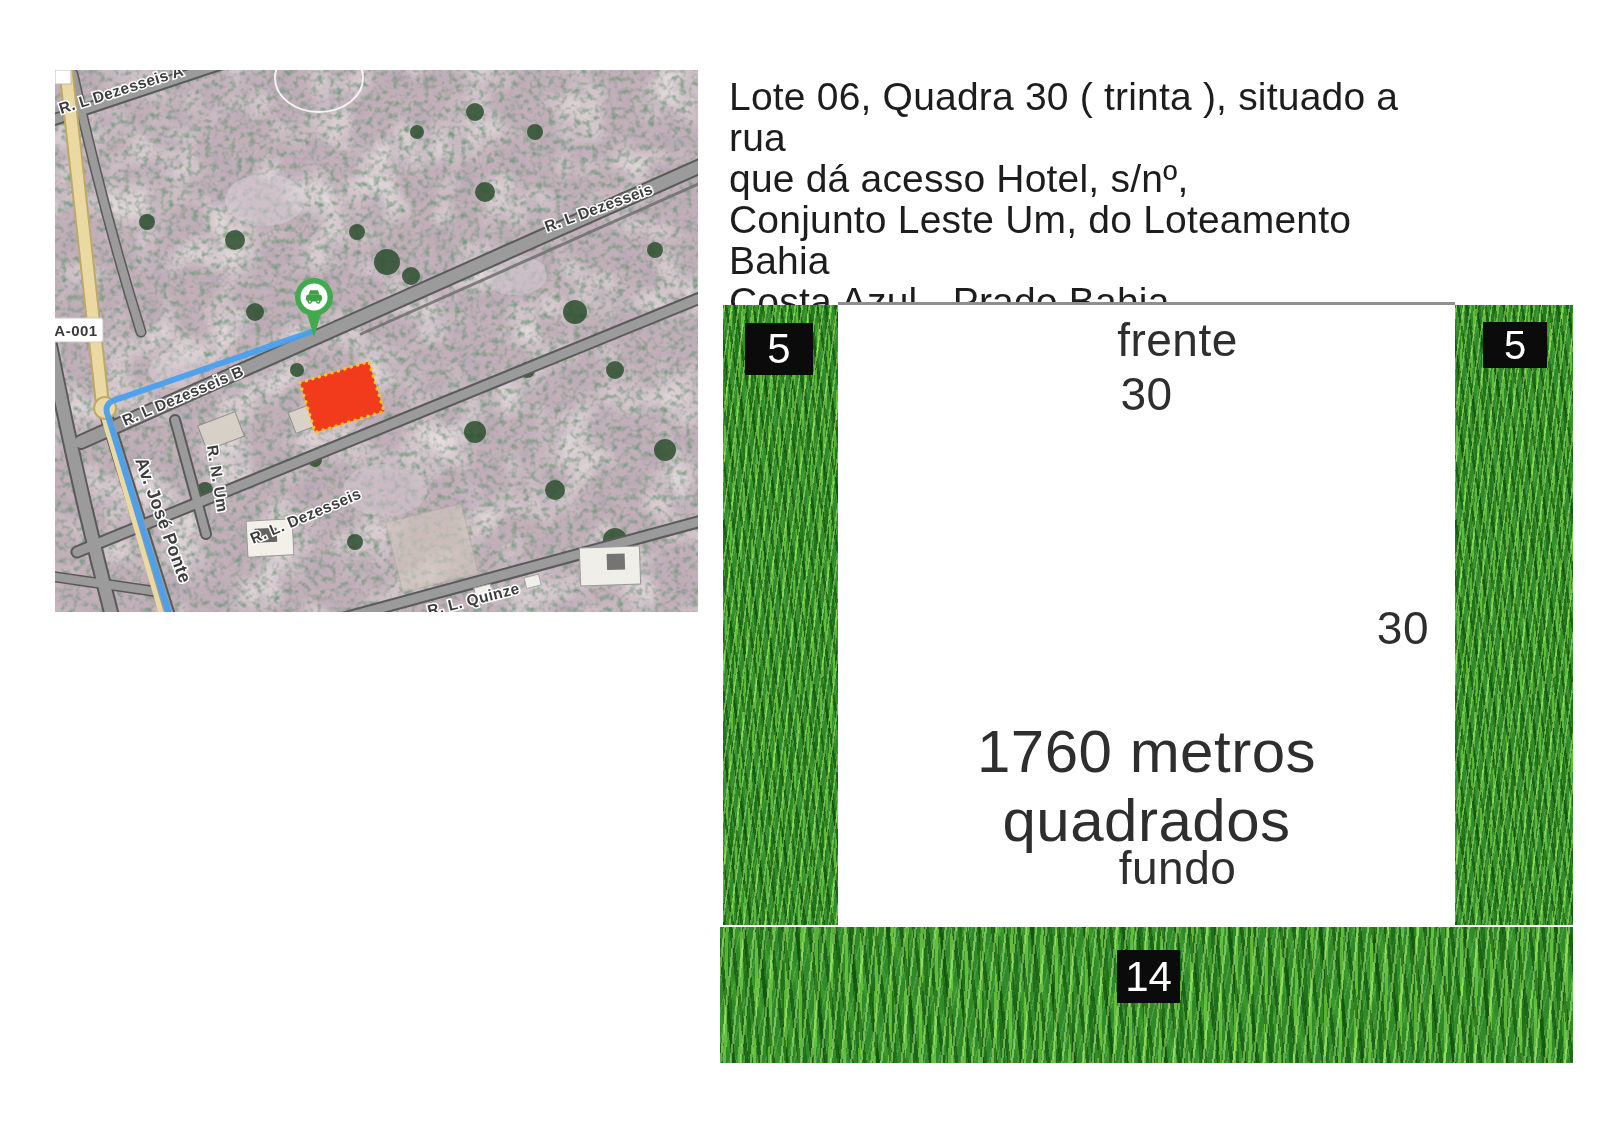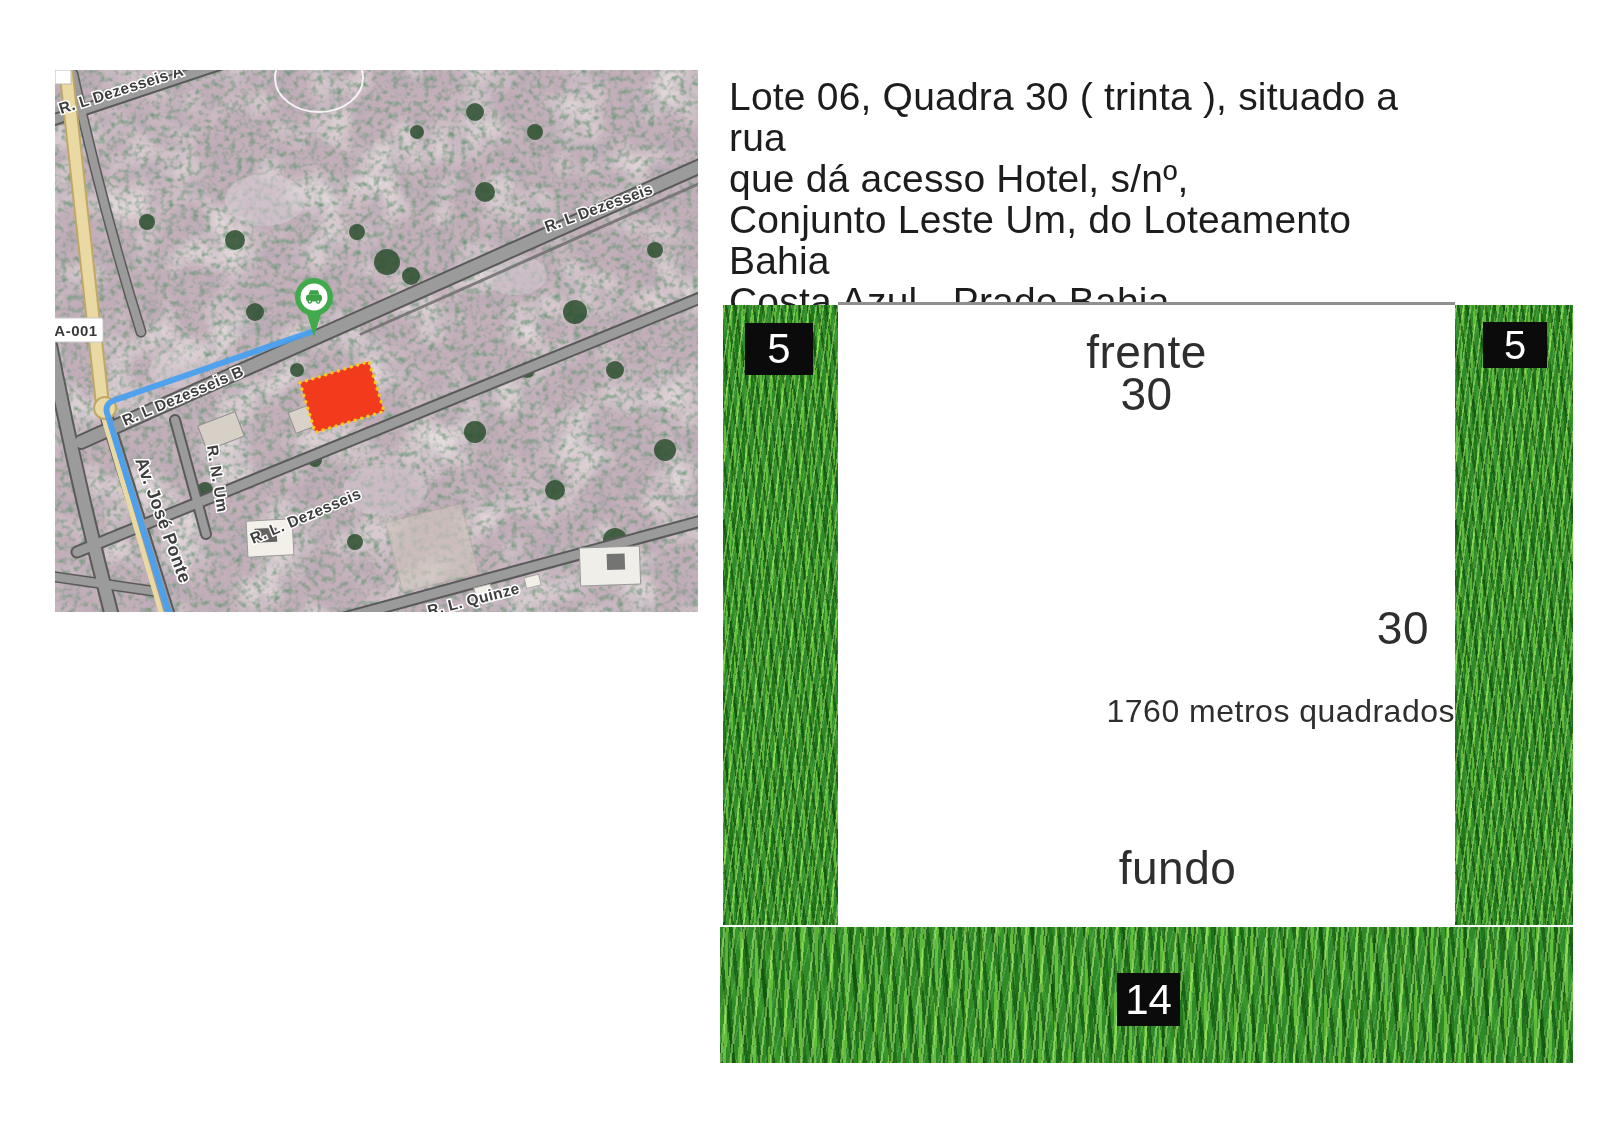--- a/index.html
+++ b/index.html
@@ -57,33 +57,33 @@
   .grass-right {left:735px;top:5px;   width:118px;height:620px;}
   .grass-bottom{left:0px;  top:627px; width:853px;height:136px;}
   .white-box{
     left:118px;top:2px;width:617px;height:623px;
     background:#ffffff;border-top:3px solid #8f8f8f;box-sizing:border-box;
   }
   .dim-text{
     position:absolute;width:100%;text-align:center;
     color:#2e2e2e;font-size:46px;letter-spacing:0.5px;
   }
-  .dim-frente{top:20px;}
+  .dim-frente{top:8px;padding-left:31px;}
   .dim-30top{top:62px;}
   .dim-30right{top:296px;width:auto;right:26px;text-align:right;}
-  .dim-area{top:388px;font-size:32px;text-align:right;}
+  .dim-area{top:412px;font-size:60px;}
   .dim-fundo{top:536px;padding-left:31px;}
   .corner-num{
     position:absolute;background:#0b0b0b;color:#ffffff;
     display:flex;align-items:center;justify-content:center;
     font-size:42px;line-height:1;
   }
   .n5l{left:25px;top:23px;width:68px;height:52px;}
   .n5r{left:763px;top:22px;width:64px;height:46px;font-size:40px;}
-  .n14{left:397px;top:673px;width:63px;height:53px;}
+  .n14{left:397px;top:650px;width:63px;height:53px;}
 </style>
 </head>
 <body>
 
 <div class="abs desc">Lote 06, Quadra 30 ( trinta ), situado a rua
 que dá acesso Hotel, s/nº,
 Conjunto Leste Um, do Loteamento Bahia
 Costa Azul - Prado Bahia.</div>
 
 <div class="abs map-wrap">

